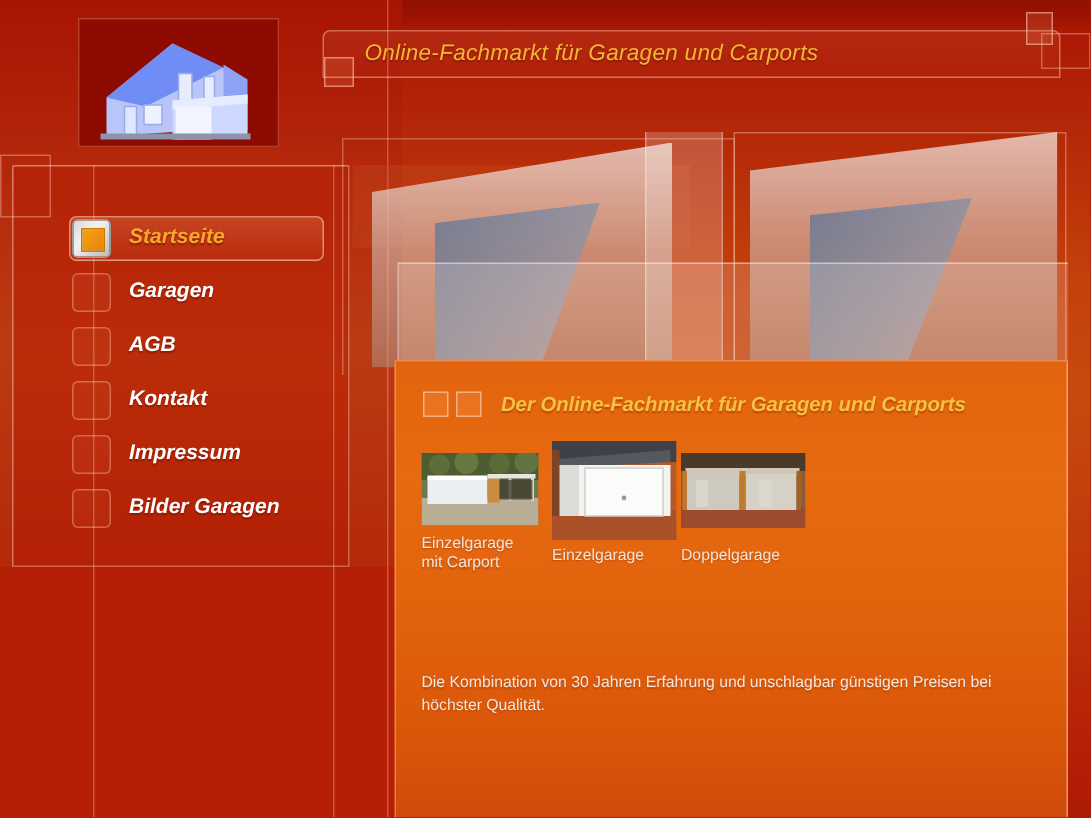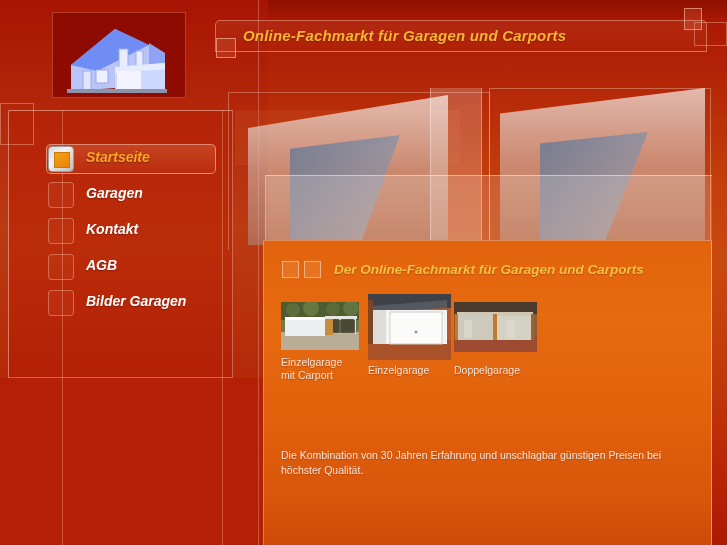--- a/index.html
+++ b/index.html
@@ -95,21 +95,21 @@
   .logo svg { display:block; width:134px; height:86px; }
   
   .titlebar {
     position:absolute; left:215px; top:20px; width:492px; height:32px;
     border:1px solid rgba(255,205,180,.45);
     border-radius:5px 5px 0 0;
     background:linear-gradient(180deg,rgba(255,180,140,.10),rgba(255,160,120,.02));
   }
   .titlebar-text {
     position:absolute; left:243px; top:27px;
-    font-size:15px; font-weight:bold; font-style:italic;
+    font-size:15px; font-weight:normal; font-style:italic;
     color:#f5b733; letter-spacing:.2px;
     text-shadow:0 1px 1px rgba(110,20,0,.55);
     white-space:nowrap;
   }
   .deco-sq {
     position:absolute;
     border:1px solid rgba(255,210,185,.55);
     background:rgba(255,170,120,.14);
   }
   
@@ -252,25 +252,29 @@
       <div class="nav-pill"></div>
       <div class="nav-box"></div>
       <div class="nav-label">Startseite</div>
     </div>
     <div class="nav-item">
       <div class="nav-box"></div>
       <div class="nav-label">Garagen</div>
     </div>
     <div class="nav-item">
       <div class="nav-box"></div>
+      <div class="nav-label">AGB</div>
+    </div>
+    <div class="nav-item">
+      <div class="nav-box"></div>
       <div class="nav-label">Kontakt</div>
     </div>
     <div class="nav-item">
       <div class="nav-box"></div>
-      <div class="nav-label">AGB</div>
+      <div class="nav-label">Impressum</div>
     </div>
     <div class="nav-item">
       <div class="nav-box"></div>
       <div class="nav-label">Bilder Garagen</div>
     </div>
   </nav>
 
   <main class="content">
 
     <div class="content-head">

